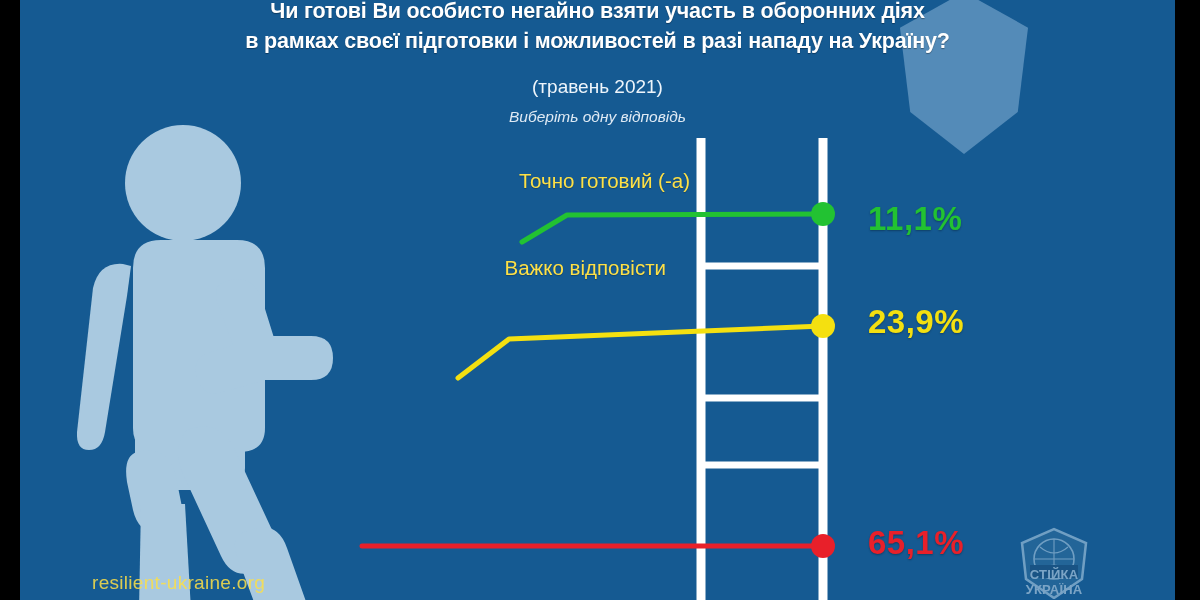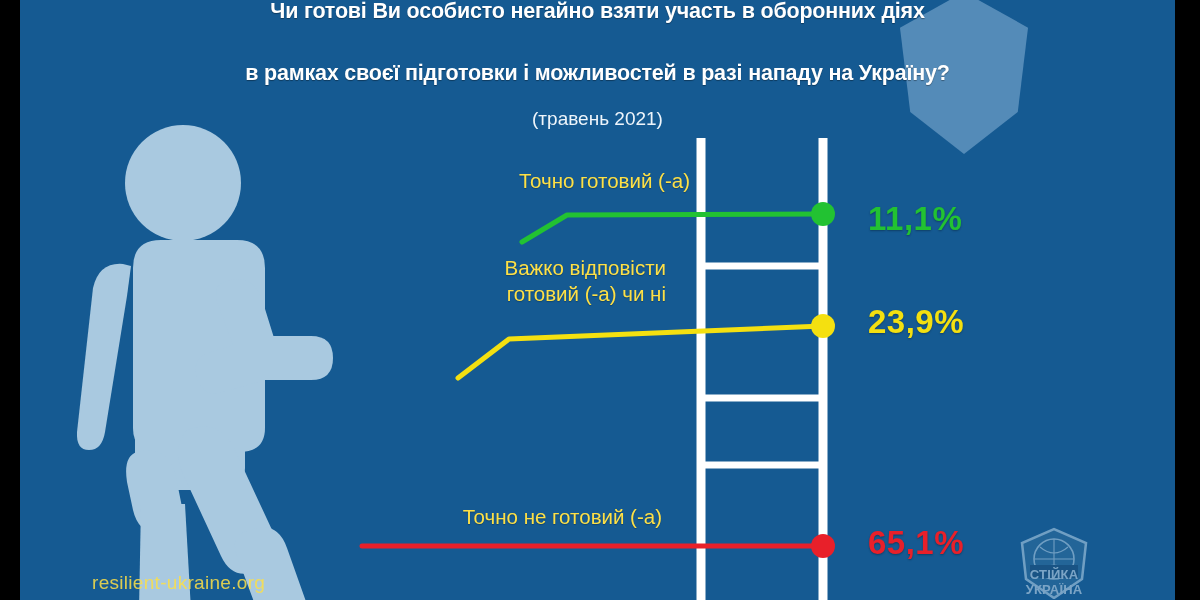--- a/index.html
+++ b/index.html
@@ -46,21 +46,20 @@
     z-index: 20;
   }
   .title-line {
     color: #ffffff;
     font-size: 21.5px;
     font-weight: bold;
     letter-spacing: -0.2px;
     line-height: 30px;
     text-shadow: 0 1px 1px rgba(0,0,0,0.35);
     white-space: nowrap;
-    margin-top: 32px;
   }
   .title-line.l1 { margin-top: -4px; }
   .subtitle {
     color: #eef5fb;
     font-size: 19px;
     line-height: 34px;
     margin-top: 14px;
     font-weight: normal;
   }
   .hint {
@@ -166,20 +165,21 @@
   <div class="bar-right"></div>
 
   <div class="canvas">
 
     <div class="shield-deco"></div>
 
     <div class="header">
       <div class="title-line l1">Чи готові Ви особисто негайно взяти участь в оборонних діях</div>
       <div class="title-line l2">в рамках своєї підготовки і можливостей в разі нападу на Україну?</div>
       <div class="subtitle">(травень 2021)</div>
+      <div class="hint">Виберіть одну відповідь</div>
     </div>
 
     <svg class="person" width="300" height="500" viewBox="0 0 300 500">
       <g fill="#a9c9e0">
 
         <circle cx="108" cy="83" r="58"></circle>
 
         <path d="M58,168 q0,-28 28,-28 h76 q28,0 28,28 v160 q0,24 -26,24 h-80 q-26,0 -26,-24 z"></path>
 
         <path d="M60,300 h110 v68 q0,22 -26,22 h-58 q-26,0 -26,-24 z"></path>
@@ -226,26 +226,22 @@
       <polyline points="342,546 803,546" fill="none" stroke="#e8202a" stroke-width="5" stroke-linejoin="round" stroke-linecap="round"></polyline>
       <circle cx="803" cy="546" r="12" fill="#e8202a"></circle>
     </svg>
 
     <div class="lbl lbl-1">
       <div>Точно готовий (-а)</div>
     </div>
 
     <div class="lbl lbl-2">
       <div>Важко відповісти</div>
-      <div>готовий (-а) чи ні</div>
-    </div>
-
-    <div class="lbl lbl-3">
-      <div>Точно не готовий (-а)</div>
-    </div>
+    </div>
+
 
     <div class="pct pct-1" style="color:#22c232">11,1%</div>
     <div class="pct pct-2" style="color:#f4e010">23,9%</div>
     <div class="pct pct-3" style="color:#e8202a">65,1%</div>
 
     <div class="watermark">resilient-ukraine.org</div>
 
     <div class="badge">
       <svg width="68" height="72" viewBox="0 0 68 72">
         <path d="M34,71 L62,52 L66,16 L34,2 L2,16 L6,52 Z" fill="#2f6e9e" stroke="#bcd8ec" stroke-width="2.5"></path>

